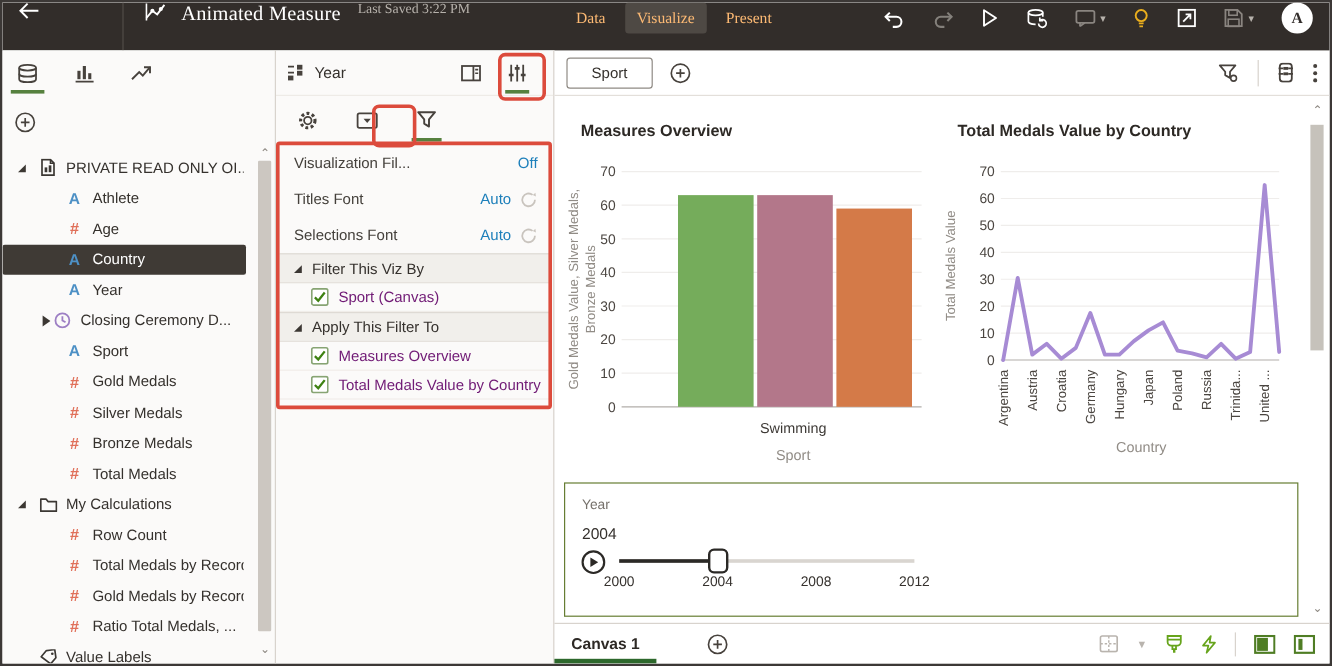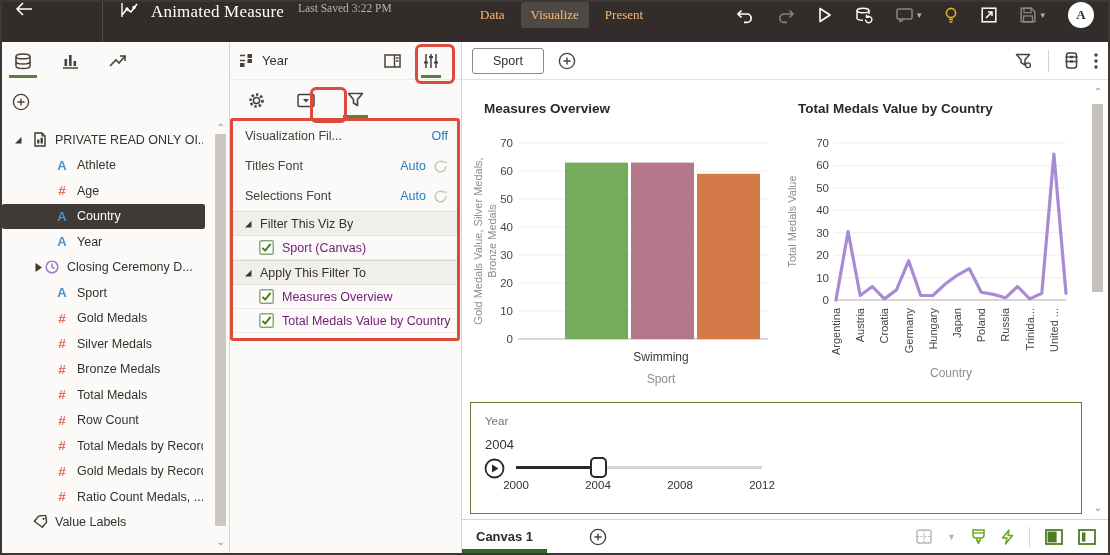--- a/index.html
+++ b/index.html
@@ -298,20 +298,33 @@
               <span class="glyph-H">#</span>
             </span>
             <span class="lab">Bronze Medals</span>
           </div>
           <div class="tree-row lvl1">
             <span class="ticon">
               <span class="glyph-H">#</span>
             </span>
             <span class="lab">Total Medals</span>
           </div>
+          <div class="tree-row lvl0">
+            <span class="exp">
+              <svg width="10" height="10" viewBox="0 0 10 10">
+                <path d="M8.5 2 V8.5 H2 Z" fill="#3b3733"></path>
+              </svg>
+            </span>
+            <span class="ticon">
+              <svg width="15" height="13" viewBox="0 0 15 13">
+                <path d="M1 2 h4.5 l1.5 2 H14 v8 H1 z" stroke="#3b3733" stroke-width="1.4" fill="none" stroke-linejoin="round"></path>
+              </svg>
+            </span>
+            <span class="lab">My Calculations</span>
+          </div>
           <div class="tree-row lvl1">
             <span class="ticon">
               <span class="glyph-H">#</span>
             </span>
             <span class="lab">Row Count</span>
           </div>
           <div class="tree-row lvl1">
             <span class="ticon">
               <span class="glyph-H">#</span>
             </span>
@@ -320,21 +333,21 @@
           <div class="tree-row lvl1">
             <span class="ticon">
               <span class="glyph-H">#</span>
             </span>
             <span class="lab">Gold Medals by Record</span>
           </div>
           <div class="tree-row lvl1">
             <span class="ticon">
               <span class="glyph-H">#</span>
             </span>
-            <span class="lab">Ratio Count Medals, ...</span>
+            <span class="lab">Ratio Total Medals, ...</span>
           </div>
           <div class="tree-row lvl0">
             <span class="exp"></span>
             <span class="ticon">
               <svg width="15" height="14" viewBox="0 0 15 14">
                 <path d="M1.5 5.5 L6.5 1 H13.5 V8 L8.5 12.5 Z" stroke="#3b3733" stroke-width="1.4" fill="none" stroke-linejoin="round" transform="rotate(-8 7 7)"></path>
                 <circle cx="10.6" cy="3.8" r="1.1" fill="#3b3733"></circle>
               </svg>
             </span>
             <span class="lab">Value Labels</span>

